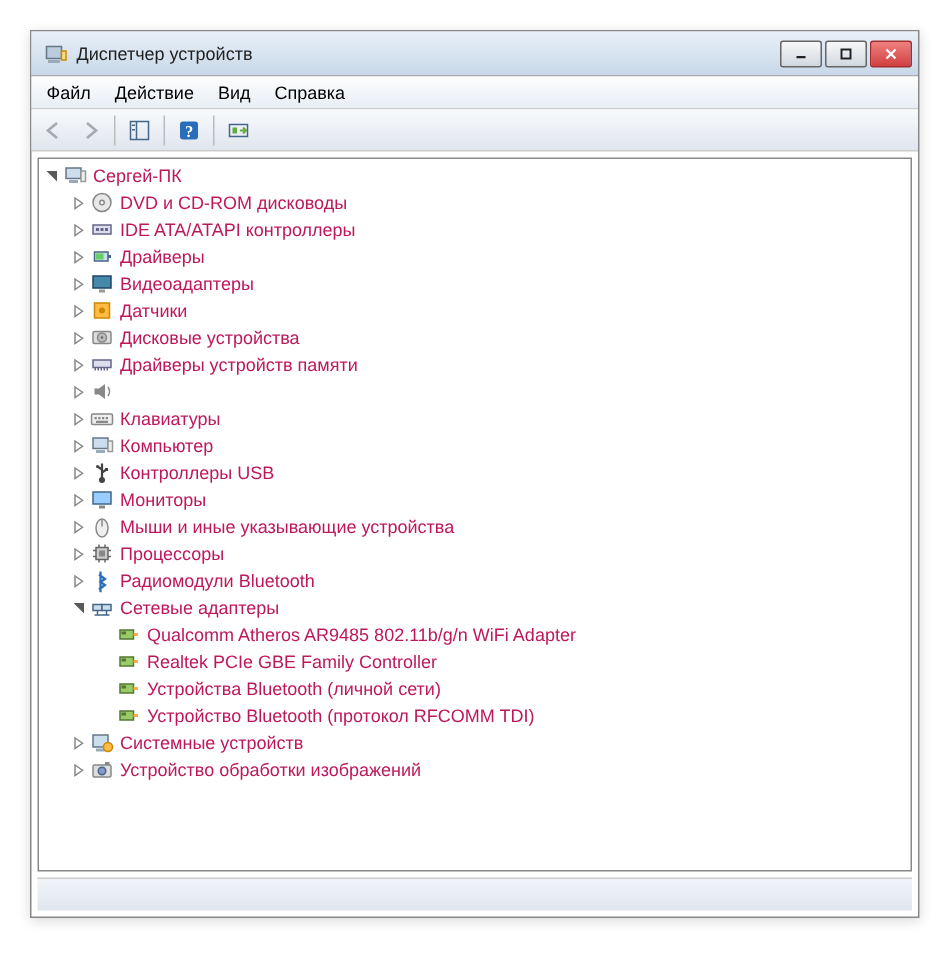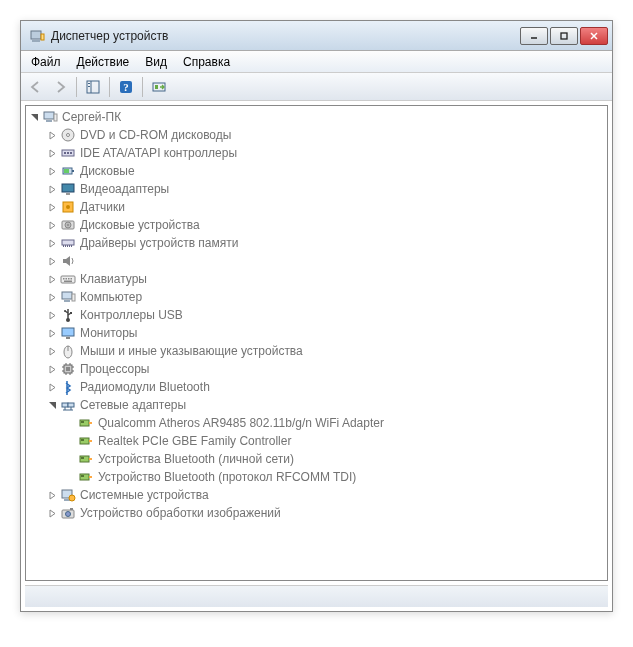--- a/index.html
+++ b/index.html
@@ -134,21 +134,21 @@
   .expander.blank { visibility: hidden; }
   .node-icon {
     width: 16px;
     height: 16px;
     margin-right: 4px;
     display: flex;
     align-items: center;
     justify-content: center;
     flex-shrink: 0;
   }
-  .node-label { color: #737373; }
+  .node-label { color: #be185d; }
   .statusbar {
     height: 22px;
     background: linear-gradient(to bottom, #f0f4f8, #e0e6ee);
     border-top: 1px solid #ccc;
     margin-top: 4px;
   }
   
   .ic { width:16px; height:16px; }
 </style>
 </head>
@@ -282,21 +282,21 @@
               <path d="M2 1 L7 4.5 L2 8 Z" fill="none" stroke="#888" stroke-width="1"></path>
             </svg>
           </span>
           <span class="node-icon">
             <svg class="ic" viewBox="0 0 16 16">
               <rect x="3" y="5" width="9" height="6" fill="#cde" stroke="#468"></rect>
               <rect x="12" y="7" width="2" height="2" fill="#468"></rect>
               <rect x="4" y="6" width="5" height="4" fill="#6c6"></rect>
             </svg>
           </span>
-          <span class="node-label">Дисковые</span>
+          <span class="node-label">Драйверы</span>
         </div>
         <div class="tree-row" style="padding-left: 20px;">
           <span class="expander">
             <svg width="9" height="9" viewBox="0 0 9 9">
               <path d="M2 1 L7 4.5 L2 8 Z" fill="none" stroke="#888" stroke-width="1"></path>
             </svg>
           </span>
           <span class="node-icon">
             <svg class="ic" viewBox="0 0 16 16">
               <rect x="2" y="3" width="12" height="8" fill="#48a" stroke="#246"></rect>
@@ -545,21 +545,21 @@
               <path d="M2 1 L7 4.5 L2 8 Z" fill="none" stroke="#888" stroke-width="1"></path>
             </svg>
           </span>
           <span class="node-icon">
             <svg class="ic" viewBox="0 0 16 16">
               <rect x="2" y="3" width="10" height="8" fill="#cde" stroke="#678"></rect>
               <rect x="4" y="12" width="6" height="2" fill="#9ab"></rect>
               <circle cx="12" cy="11" r="3" fill="#fb4" stroke="#c80"></circle>
             </svg>
           </span>
-          <span class="node-label">Системные устройства</span>
+          <span class="node-label">Системные устройств</span>
         </div>
         <div class="tree-row" style="padding-left: 20px;">
           <span class="expander">
             <svg width="9" height="9" viewBox="0 0 9 9">
               <path d="M2 1 L7 4.5 L2 8 Z" fill="none" stroke="#888" stroke-width="1"></path>
             </svg>
           </span>
           <span class="node-icon">
             <svg class="ic" viewBox="0 0 16 16">
               <rect x="2" y="5" width="12" height="8" rx="1" fill="#ddd" stroke="#888"></rect>

